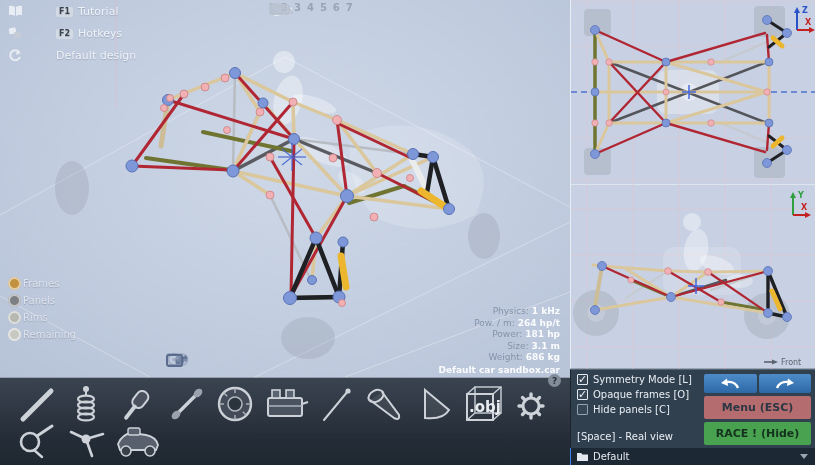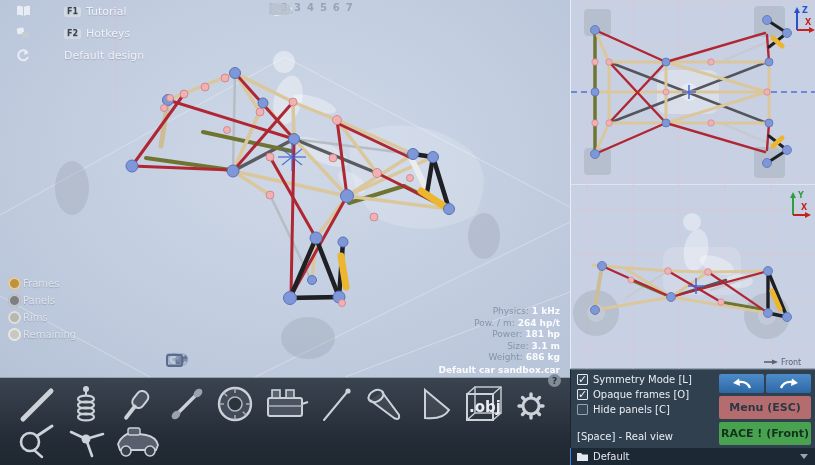--- a/index.html
+++ b/index.html
@@ -4,21 +4,21 @@
 <style>
   html,body{margin:0;padding:0;background:#111;}
   #screen{position:relative;width:815px;height:465px;overflow:hidden;
     font-family:"DejaVu Sans","Liberation Sans",sans-serif;
     background:#c2cde0;}
   
   #viewport{position:absolute;left:0;top:0;width:570px;height:377px;
     background:radial-gradient(ellipse at 52% 42%, #ced8e7 0%, #c2cde0 55%, #b6c2d6 100%);}
   #viewport svg{position:absolute;left:0;top:0;}
   
-  .tl-item{position:absolute;left:16px;display:flex;align-items:center;gap:5px;color:#eef2f8;
+  .tl-item{position:absolute;left:8px;display:flex;align-items:center;gap:5px;color:#eef2f8;
     font-size:11px;text-shadow:0 1px 1px rgba(60,70,90,.25);cursor:default;padding-left:48px;}
   .badge{background:#d3dae3;color:#3a4450;font-size:8px;font-weight:bold;border-radius:2px;
     padding:1px 3px;line-height:1;}
   
   .viewbtns{position:absolute;left:268px;top:2px;display:flex;align-items:center;gap:6px;}
   .viewbtn{display:flex;align-items:center;gap:2px;opacity:.8;}
   .viewbtn .num{font-size:10px;font-weight:bold;color:#8d99ac;}
   .viewbtn.sel{opacity:1;}
   .viewbtn.sel .num{color:#aab4c4;}
   
@@ -48,21 +48,21 @@
   
   #controls{position:absolute;left:570px;top:369px;width:245px;height:79px;
     background:#30404f;border-top:1px solid #55платн;border-left:1px solid #1b232c;box-sizing:border-box;
     border-top:1px solid #566676;}
   .cb-row{display:flex;align-items:center;gap:5px;margin:3px 0 2px 6px;height:12px;}
   .cb-box{width:11px;height:11px;border:1px solid #97a2ae;border-radius:1px;box-sizing:border-box;
     color:#f4f7fa;font-size:11px;line-height:9px;text-align:center;font-weight:bold;background:rgba(255,255,255,.04);}
   .cb-box.on{border-color:#e6ebf1;}
   .cb-label{font-size:10px;color:#e9edf3;}
   .realview{margin:16px 0 0 6px;font-size:10px;color:#e9edf3;}
-  .btn-col{position:absolute;right:4px;top:4px;width:92px;}
+  .btn-col{position:absolute;right:4px;top:4px;width:107px;}
   .ur-row{display:flex;gap:2px;margin-bottom:3px;}
   .ur-btn{flex:1;height:19px;border-radius:2px;background:linear-gradient(#4d8cc9,#2e68a6);
     display:flex;align-items:center;justify-content:center;}
   .big-btn{height:23px;border-radius:2px;display:flex;align-items:center;justify-content:center;
     font-size:11px;font-weight:bold;margin-bottom:3px;}
   .menu-btn{background:#b56c6f;color:#2b3744;}
   .race-btn{background:#48a250;color:#14321d;}
   
   #filebar{position:absolute;left:570px;top:448px;width:245px;height:17px;background:#1d2835;
     display:flex;align-items:center;border-left:1px solid #3b82f6;box-sizing:border-box;}
@@ -717,21 +717,21 @@
             </svg>
         </div>
         <div class="ur-btn">
           <svg width="22" height="13" viewBox="0 0 22 13">
               <path d="M3 11 Q6 4 14 5" fill="none" stroke="#ffffff" stroke-width="2.4"></path>
               <polygon points="14,1.5 20,6 13,9" fill="#ffffff"></polygon>
             </svg>
         </div>
       </div>
       <div class="big-btn menu-btn">Menu (ESC)</div>
-      <div class="big-btn race-btn">RACE ! (Front)</div>
+      <div class="big-btn race-btn">RACE ! (Hide)</div>
     </div>
   </div>
 
   <div id="filebar">
     <svg width="13" height="11" viewBox="0 0 13 11" style="margin-left:5px">
         <path d="M1 2 L5 2 L6.5 3.5 L12 3.5 L12 10 L1 10 Z" fill="#e3e8ee"></path>
       </svg>
     <span class="ftxt">Default</span>
     <span class="chev"></span>
   </div>

